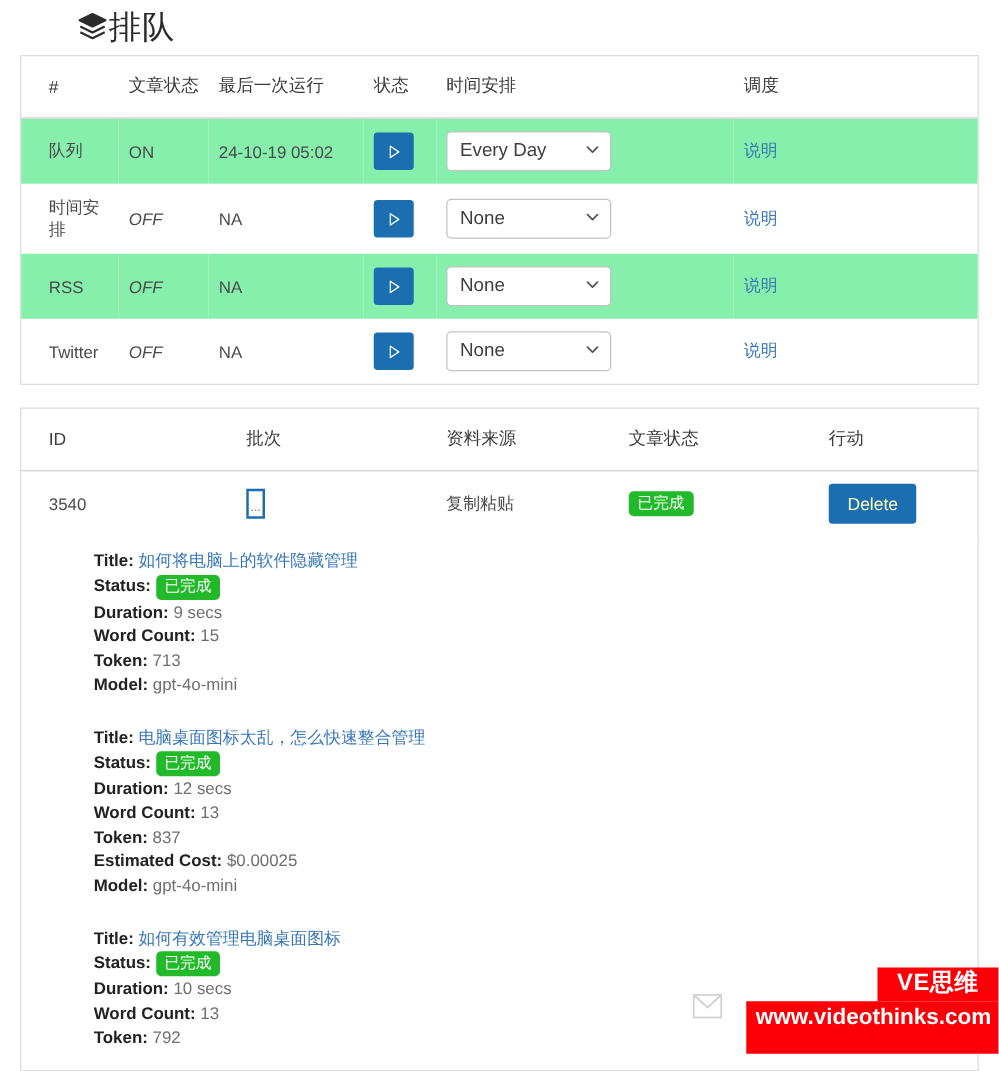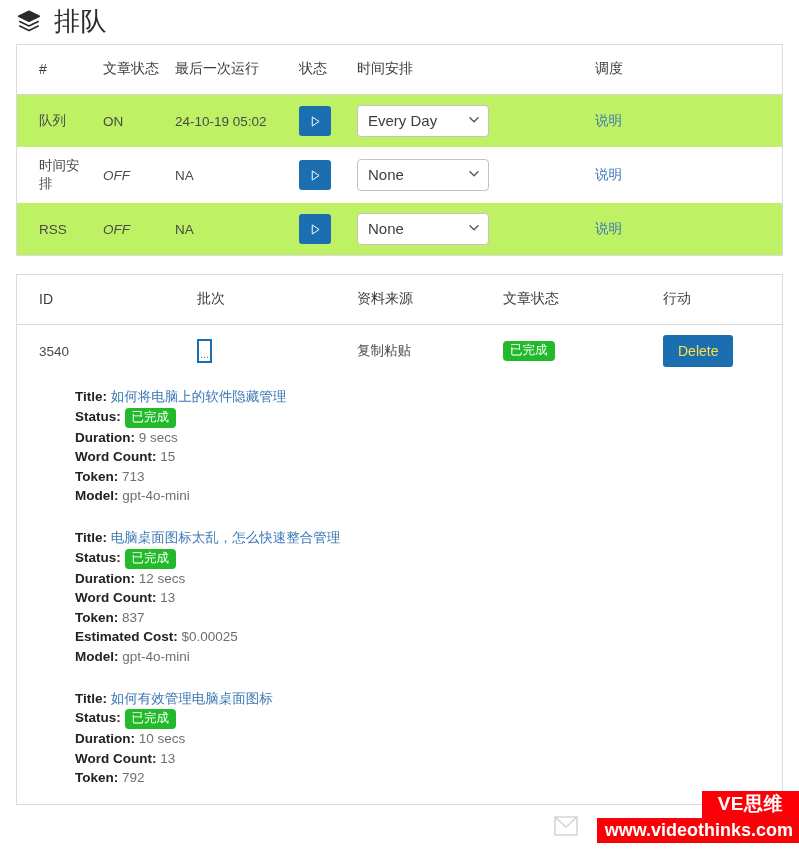--- a/index.html
+++ b/index.html
@@ -15,23 +15,23 @@
     width: 799px;
     height: 857px;
     overflow: hidden;
     background: #ffffff;
   }
 
   
   .page-header {
     display: flex;
     align-items: center;
-    gap: 12px;
     padding: 8px 0 10px 16px;
     height: 44px;
+    margin-left: 45px;
   }
   .layers-icon { width: 26px; height: 26px; display: block; flex: 0 0 auto; }
   .page-title {
     font-size: 26px;
     line-height: 1;
     color: #2b2b2b;
     font-weight: 400;
     letter-spacing: 0.5px;
   }
 
@@ -55,21 +55,21 @@
     white-space: nowrap;
     font-size: 14px;
   }
   table.tbl td {
     padding: 10px 8px;
     color: #4a4a4a;
     vertical-align: middle;
     font-size: 13.5px;
     border: 0;
   }
-  table.tbl tbody tr.alt { background: #bef264; }
+  table.tbl tbody tr.alt { background: #86efac; }
 
   
   .sched col.c1 { width: 78px; }
   .sched col.c2 { width: 58px; }
   .sched col.c3 { width: 124px; }
   .sched col.c4 { width: 58px; }
   .sched col.c5 { width: 238px; }
   .sched col.c6 { width: auto; }
   .sched th:first-child, .sched td:first-child { padding-left: 22px; }
 
@@ -138,21 +138,21 @@
     background: #22ba2a;
     color: #ffffff;
     font-size: 12.5px;
     padding: 2px 7px 3px 7px;
     border-radius: 4px;
     line-height: 1.2;
     white-space: nowrap;
   }
   .btn-delete {
     background: #1b6fb0;
-    color: #fde047;
+    color: #fef9c3;
     border: 0;
     border-radius: 3px;
     font-family: "Liberation Sans", sans-serif;
     font-size: 14px;
     padding: 8px 15px;
     cursor: pointer;
   }
 
   
   .details {
@@ -172,41 +172,41 @@
   }
   .d-key { font-weight: bold; color: #222222; }
   .d-title-val { color: #3877b5; }
 
   
   .watermark {
     position: absolute;
     right: 0px;
     bottom: 14px;
     display: flex;
-    align-items: flex-end;
+    align-items: center;
     gap: 19px;
     margin-top: 36px;
   }
   .wm-icon { width: 24px; height: 20px; margin-bottom: 7px; opacity: 0.45; }
   .wm-stack { display: flex; flex-direction: column; align-items: flex-end; }
   .wm-top {
     background: #fb0007;
     color: #ffffff;
     font-weight: bold;
     font-size: 19px;
     padding: 2px 16px 3px 16px;
     letter-spacing: 0.5px;
     line-height: 1.15;
   }
   .wm-bottom {
     background: #fb0007;
     color: #ffffff;
     font-weight: bold;
     font-size: 18px;
-    padding: 2px 6px 2px 8px;
+    padding: 2px 6px 19px 8px;
     line-height: 1.15;
     letter-spacing: 0px;
   }
 </style>
 </head>
 <body>
 
 <div id="page">
 
   <div class="page-header">
@@ -325,20 +325,49 @@
                     <path d="M2 4.2 L6 8.2 L10 4.2" fill="none" stroke="#555" stroke-width="1.4" stroke-linecap="round" stroke-linejoin="round"></path>
                   </svg>
               </span>
             </span>
           </td>
           <td>
             <a class="link-blue">说明</a>
           </td>
         </tr>
 
+        <tr>
+          <td>Twitter</td>
+          <td class="state-off">OFF</td>
+          <td class="lastrun">NA</td>
+          <td>
+            <button class="play-btn">
+              <span>
+                <svg viewBox="0 0 16 16" width="13" height="13">
+                    <path d="M4 2.4 L12.4 8 L4 13.6 Z" fill="none" stroke="#ffffff" stroke-width="1.2" stroke-linejoin="round"></path>
+                  </svg>
+              </span>
+            </button>
+          </td>
+          <td>
+            <span class="select-wrap">
+              <select class="sched-select">
+                <option>None</option>
+              </select>
+              <span class="chev">
+                <svg viewBox="0 0 12 12" width="12" height="12">
+                    <path d="M2 4.2 L6 8.2 L10 4.2" fill="none" stroke="#555" stroke-width="1.4" stroke-linecap="round" stroke-linejoin="round"></path>
+                  </svg>
+              </span>
+            </span>
+          </td>
+          <td>
+            <a class="link-blue">说明</a>
+          </td>
+        </tr>
 
       </tbody>
     </table>
   </div>
 
   <div style="height:18px"></div>
 
   <div class="card" style="border-bottom:0">
     <table class="tbl jobs">
       <colgroup>

